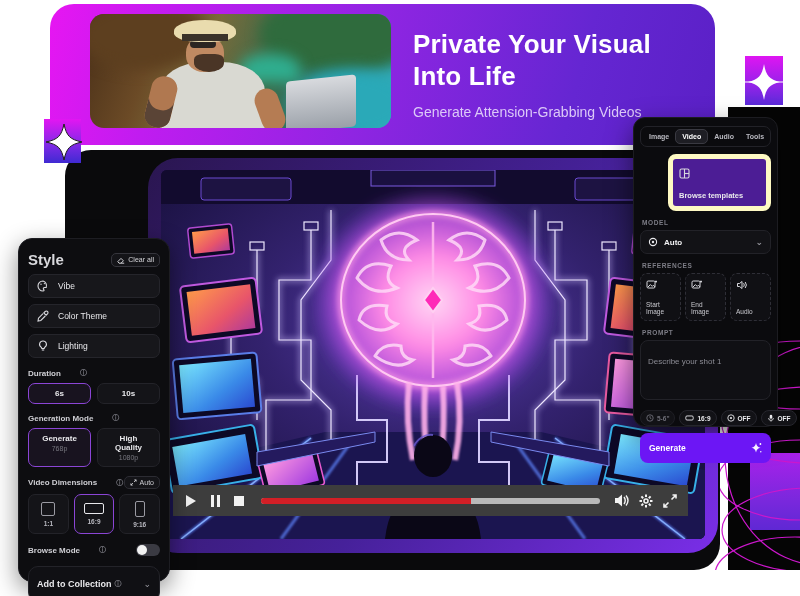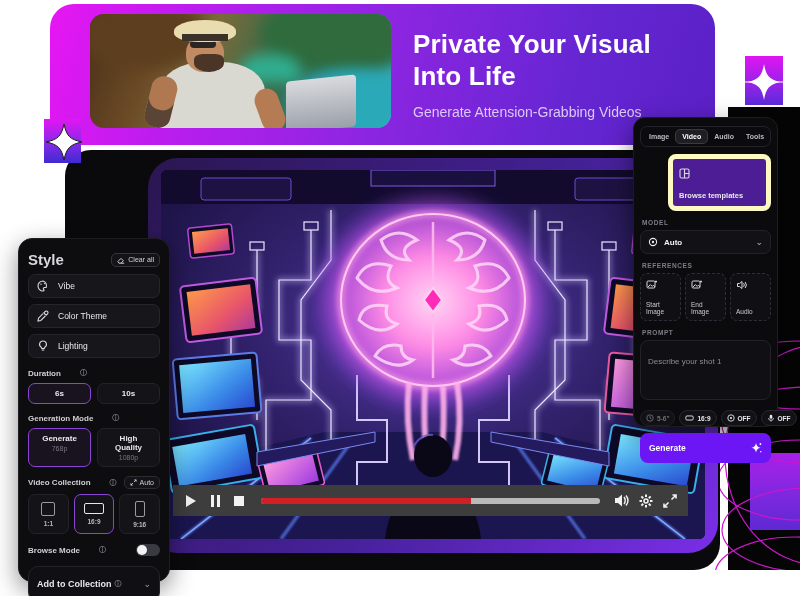--- a/index.html
+++ b/index.html
@@ -409,21 +409,21 @@
         <span class="sub">768p</span>
       </div>
       <div class="seg-btn">
         <span>High Quality</span>
         <span class="sub">1080p</span>
       </div>
     </div>
 
     <div class="lp-row" style="margin-top:9px;">
       <div class="lp-label">
-        <span>Video Collection</span>
+        <span>Video Dimensions</span>
         <span class="info-i">ⓘ</span>
       </div>
       <div class="auto-btn">
         <svg width="7" height="7" viewBox="0 0 8 8">
             <path d="M5 1 L7 1 L7 3 M3 7 L1 7 L1 5 M7 1 L4.6 3.4 M1 7 L3.4 4.6" stroke="#cfcfd4" stroke-width="1" fill="none"></path>
           </svg>
         <span>Auto</span>
       </div>
     </div>
     <div class="ratio-row">

